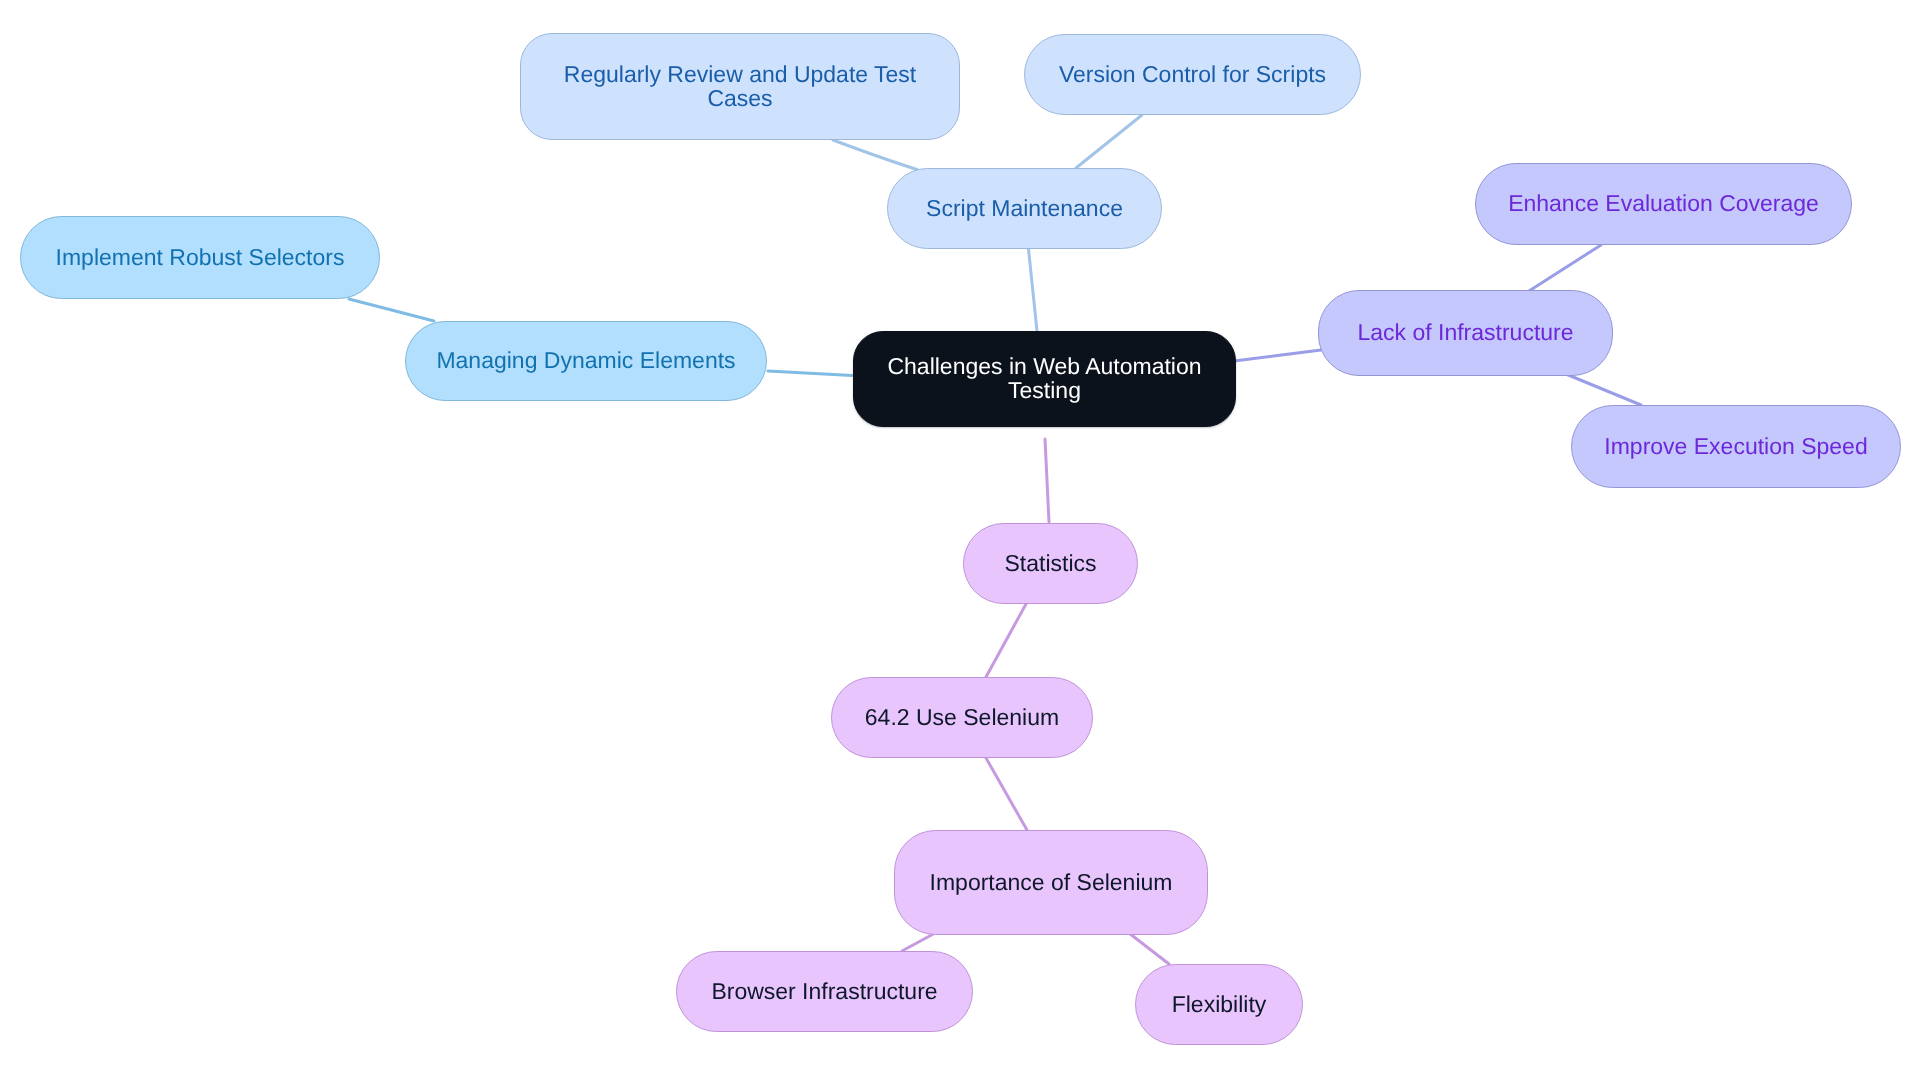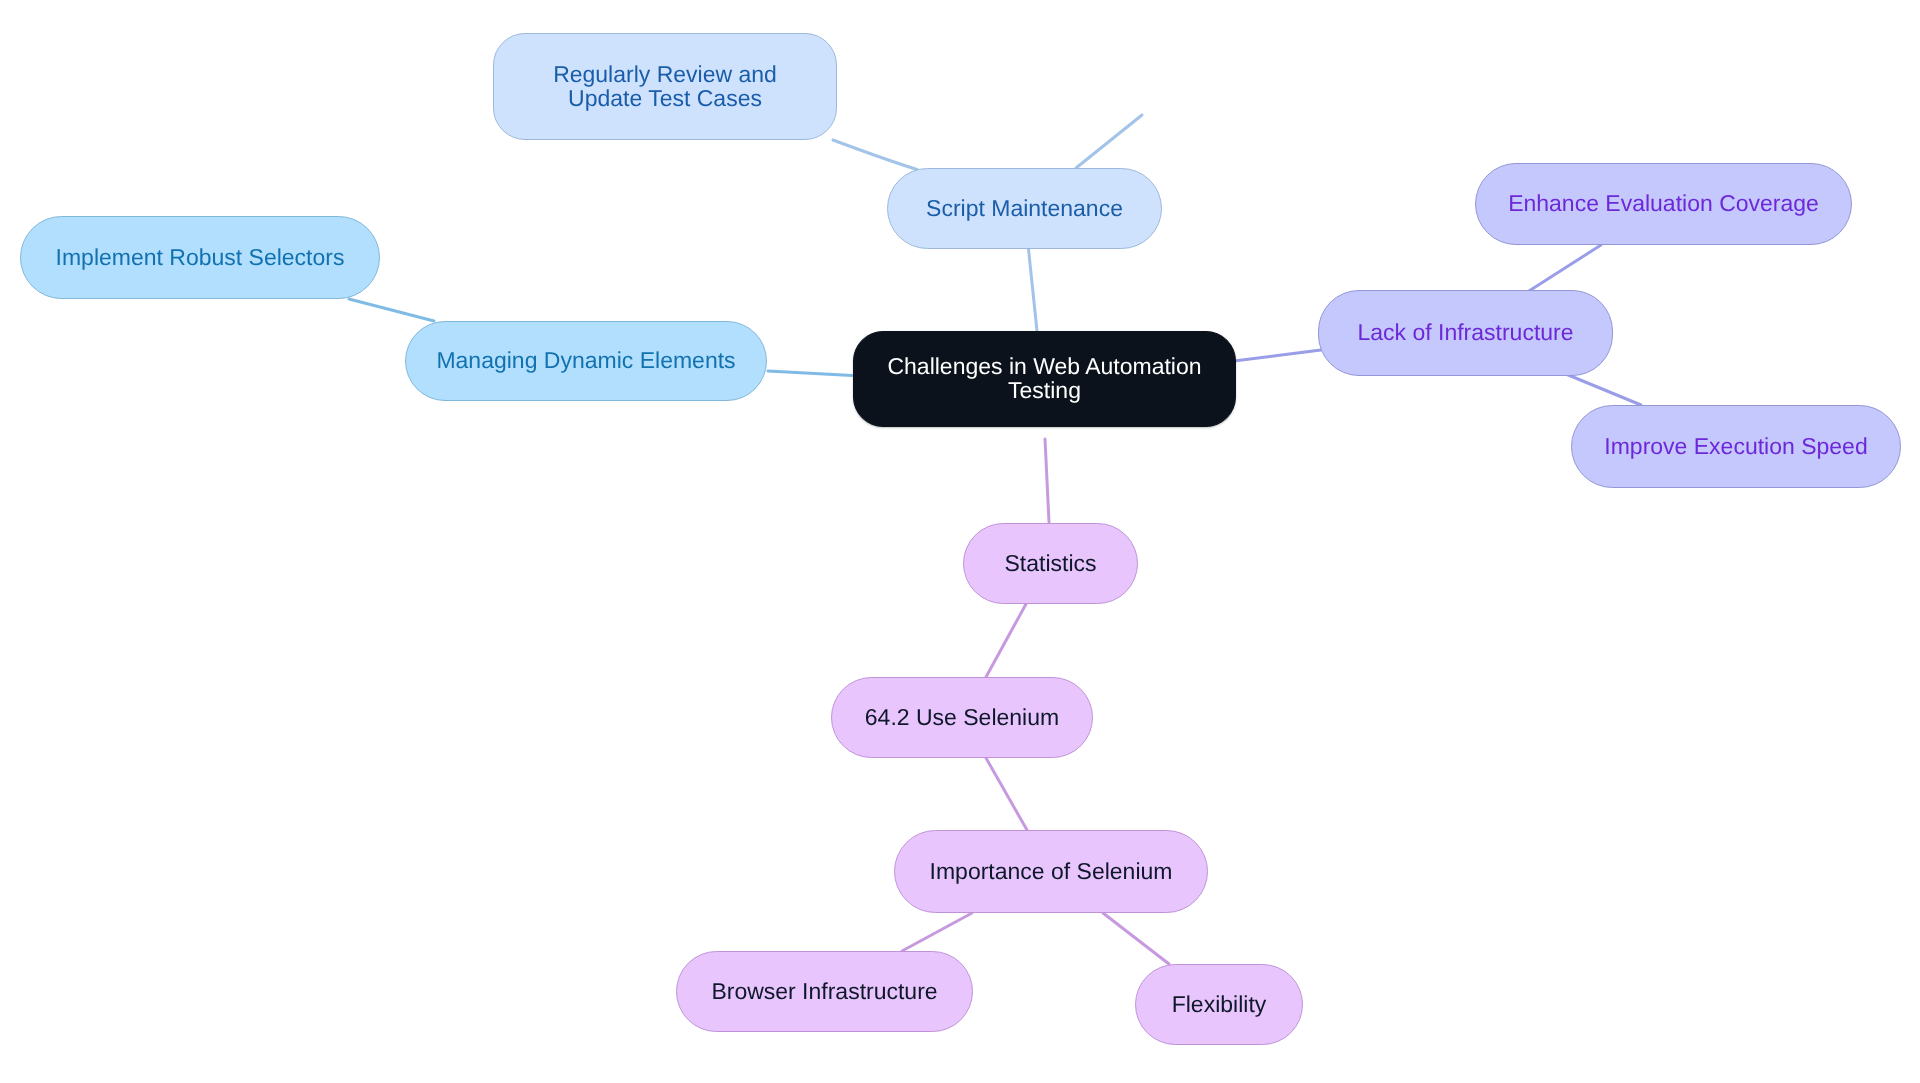--- a/index.html
+++ b/index.html
@@ -39,24 +39,27 @@
       <path d="M1529 291 C1553 275.7 1577 260.3 1601 245" stroke="#9a9ee8"></path>
       <path d="M1561 372 C1587.7 383 1614.3 394 1641 405" stroke="#9a9ee8"></path>
       <path d="M1045 439 C1046.3 466.7 1047.7 494.3 1049 522" stroke="#c79ae0"></path>
       <path d="M1026 604 C1012.7 628.3 999.3 652.7 986 677" stroke="#c79ae0"></path>
       <path d="M986 758 C999.7 782 1013.3 806 1027 830" stroke="#c79ae0"></path>
       <path d="M972 913 C948.7 925.7 925.3 938.3 902 951" stroke="#c79ae0"></path>
       <path d="M1103 913 C1125 930 1147 947 1169 964" stroke="#c79ae0"></path>
     </g>
   </svg>
 
-  <div class="node n-blue-light" style="left:493px;top:33px;width:344px;height:107px;border-radius:32px;font-size:23px;padding:0 26px;">
+  <div class="node n-blue-light" style="left:520px;top:33px;width:440px;height:107px;border-radius:32px;font-size:23px;padding:0 26px;">
     <span class="node-label">Regularly Review and Update Test Cases</span>
   </div>
 
+  <div class="node n-blue-light nowrap" style="left:1024px;top:34px;width:337px;height:81px;border-radius:40.5px;font-size:23px;padding:0 26px;">
+    <span class="node-label">Version Control for Scripts</span>
+  </div>
 
   <div class="node n-blue-light nowrap" style="left:887px;top:168px;width:275px;height:81px;border-radius:40.5px;font-size:23px;padding:0 26px;">
     <span class="node-label">Script Maintenance</span>
   </div>
 
   <div class="node n-blue-mid nowrap" style="left:405px;top:321px;width:362px;height:80px;border-radius:40px;font-size:23px;padding:0 26px;">
     <span class="node-label">Managing Dynamic Elements</span>
   </div>
 
   <div class="node n-blue-mid nowrap" style="left:20px;top:216px;width:360px;height:83px;border-radius:41.5px;font-size:23px;padding:0 26px;">
@@ -80,21 +83,21 @@
   </div>
 
   <div class="node n-purple nowrap" style="left:963px;top:523px;width:175px;height:81px;border-radius:40.5px;font-size:23px;padding:0 20px;">
     <span class="node-label">Statistics</span>
   </div>
 
   <div class="node n-purple nowrap" style="left:831px;top:677px;width:262px;height:81px;border-radius:40.5px;font-size:23px;padding:12px 26px;">
     <span class="node-label">64.2 Use Selenium</span>
   </div>
 
-  <div class="node n-purple nowrap" style="left:894px;top:830px;width:314px;height:83px;border-radius:41.5px;font-size:23px;padding:0 26px;">
+  <div class="node n-purple nowrap" style="left:894px;top:830px;width:314px;height:105px;border-radius:41.5px;font-size:23px;padding:0 26px;">
     <span class="node-label">Importance of Selenium</span>
   </div>
 
   <div class="node n-purple nowrap" style="left:676px;top:951px;width:297px;height:81px;border-radius:40.5px;font-size:23px;padding:0 26px;">
     <span class="node-label">Browser Infrastructure</span>
   </div>
 
   <div class="node n-purple nowrap" style="left:1135px;top:964px;width:168px;height:81px;border-radius:40.5px;font-size:23px;padding:0 20px;">
     <span class="node-label">Flexibility</span>
   </div>

